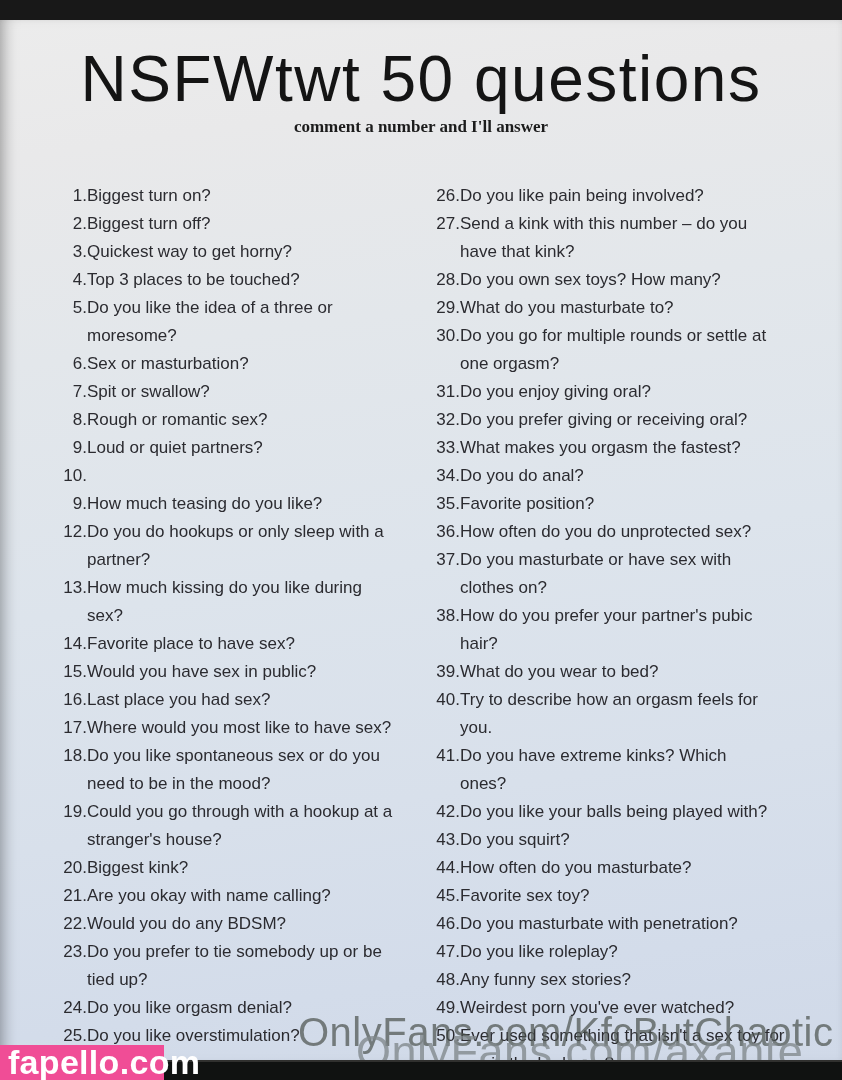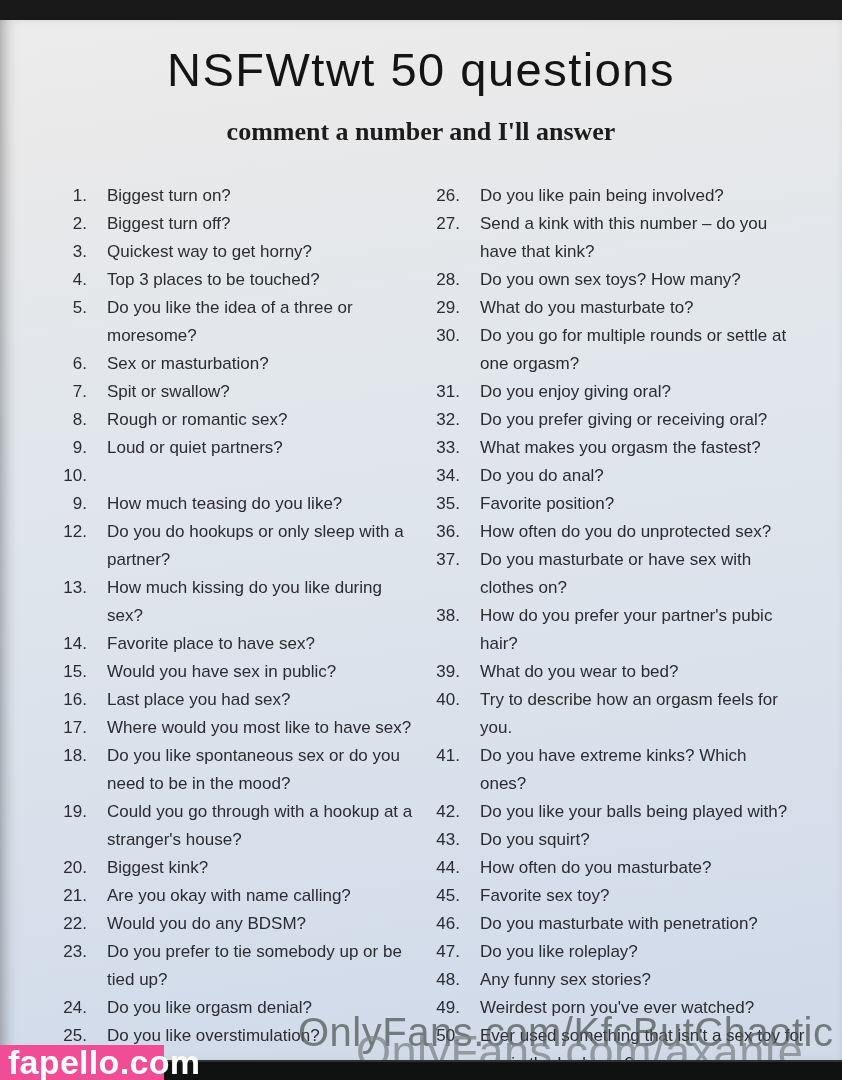--- a/index.html
+++ b/index.html
@@ -22,46 +22,46 @@
     background: linear-gradient(172deg,
       #ececec 0%, #e9e9ea 12%, #e3e7eb 30%,
       #dde4ec 52%, #d8e0eb 72%, #d3dcea 88%, #d0d9e8 100%);
     box-shadow: inset 12px 0 16px -10px rgba(0,0,0,0.38),
                 inset -3px 0 8px -5px rgba(0,0,0,0.12);
     z-index: 1;
   }
   .title {
     position: absolute; top: 22px; left: 0; width: 100%;
     text-align: center;
-    font-size: 47px; font-weight: 400;
+    font-size: 64px; font-weight: 400;
     letter-spacing: 1.5px;
     color: #141414;
   }
   .subtitle {
     position: absolute; top: 97px; left: 0; width: 100%;
     text-align: center;
     font-family: "Liberation Serif", serif;
-    font-size: 26px; font-weight: 700;
+    font-size: 17px; font-weight: 700;
     color: #1c1c1c;
   }
   .col {
     position: absolute; top: 162px;
     font-size: 17px; line-height: 28px;
     color: #2b2b30;
   }
   .col-left  { left: 53px;  width: 372px; }
   .col-right { left: 426px; width: 402px; }
   .q-row { display: flex; align-items: flex-start; }
   .q-num {
     flex: 0 0 34px;
     text-align: right;
     white-space: nowrap;
   }
   .q-text {
-    margin-left: 20px;
+    margin-left: 0;
     flex: 1;
     white-space: pre-wrap;
   }
   .wm {
     position: absolute;
     white-space: nowrap;
     font-family: "Liberation Sans", sans-serif;
     z-index: 3;
     pointer-events: none;
   }

